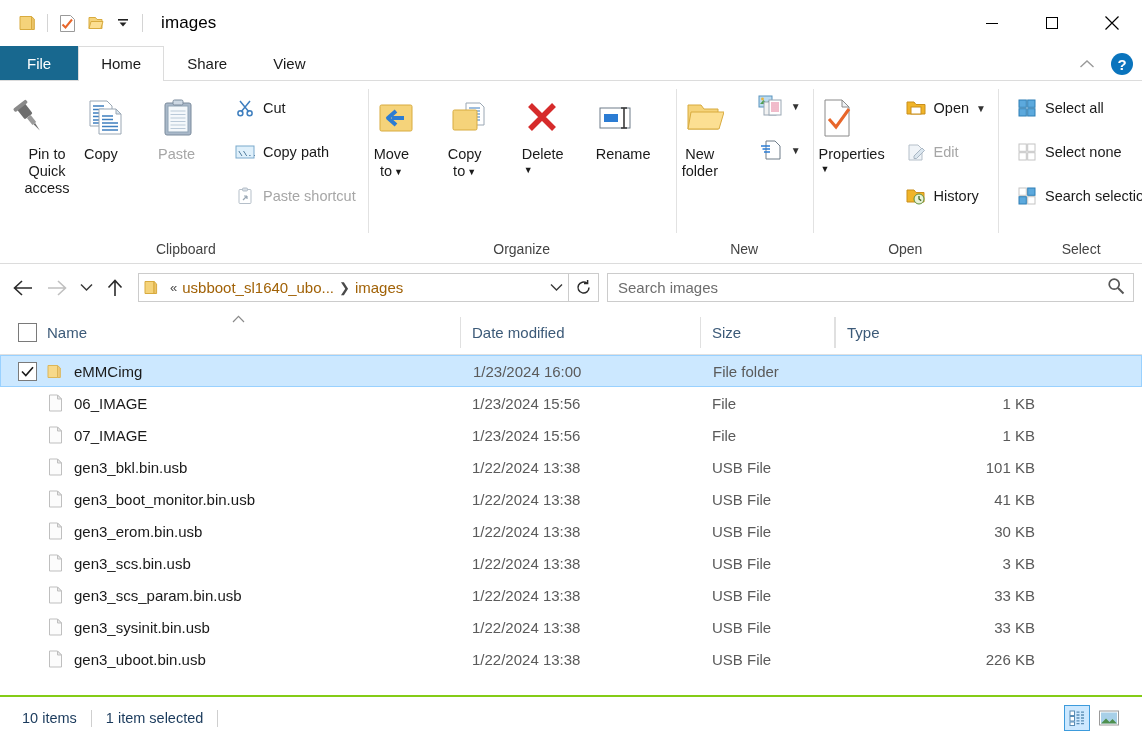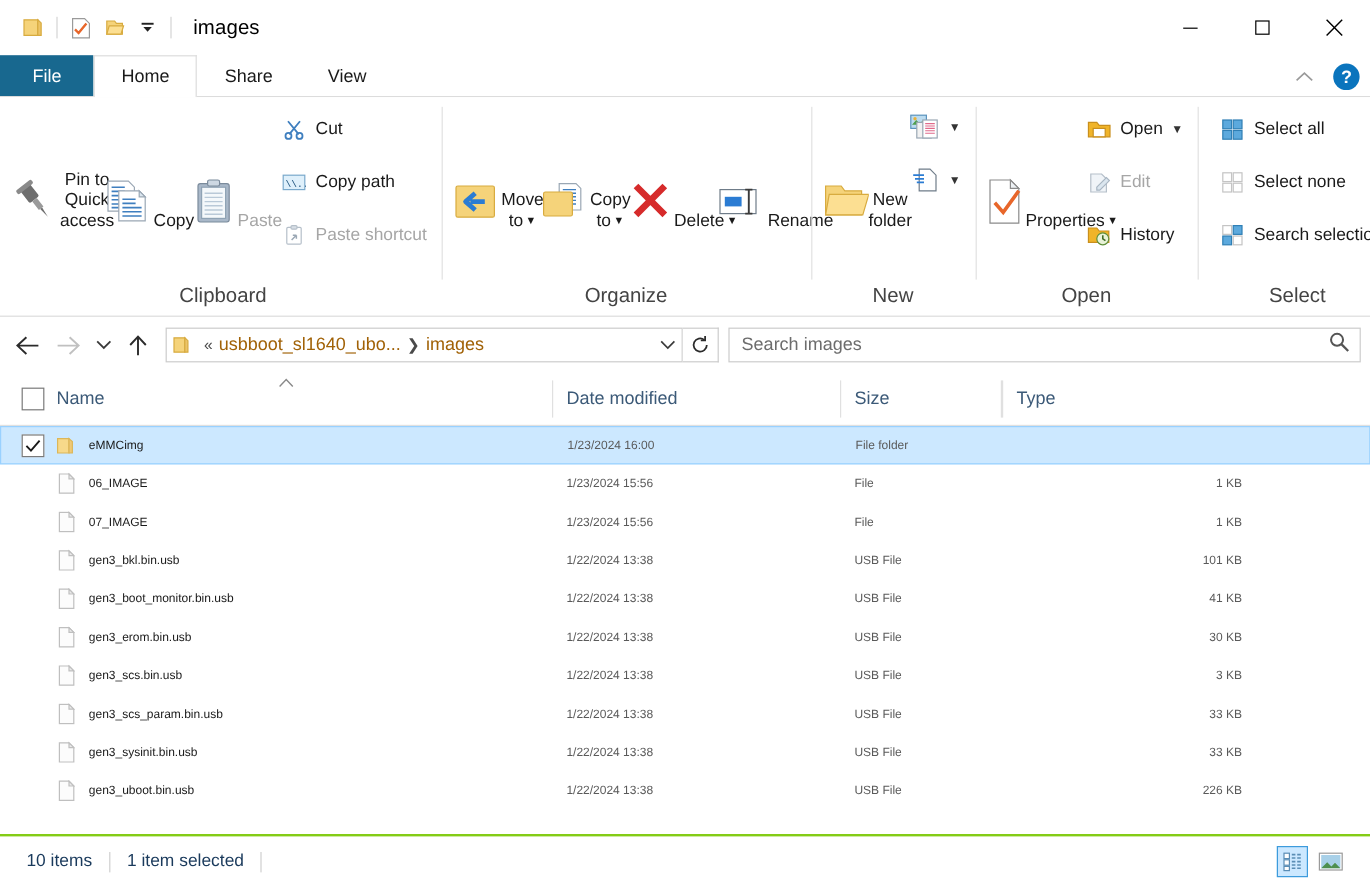--- a/index.html
+++ b/index.html
@@ -94,28 +94,28 @@
     display: flex; flex-direction: column;
     position: relative;
     padding: 0 0px;
   }
   .rgroup + .rgroup::before {
     content: ""; position: absolute; left: 0; top: 8px; bottom: 30px;
     width: 1px; background: #e2e2e2;
   }
   .rgroup-body { flex: 1; display: flex; align-items: flex-start; padding: 8px 6px 0 6px; }
   .rgroup-label {
-    text-align: center; font-size: 17px; color: #444;
+    text-align: center; font-size: 14px; color: #444;
     padding-bottom: 6px;
   }
 
   
   .bigbtn {
     width: 74px; min-height: 104px;
-    display: flex; flex-direction: row; align-items: flex-end;
+    display: flex; flex-direction: column; align-items: flex-start;
     padding-top: 4px;
     text-align: center;
   }
   .bigbtn .ic { height: 50px; display: flex; align-items: center; justify-content: center; }
   .bigbtn .lbl { font-size: 14.5px; color: #1a1a1a; line-height: 17px; margin-top: 3px; }
   .bigbtn.dis .lbl { color: #a6a6a6; }
   .bigbtn .lbl .cart { font-size: 9px; vertical-align: middle; margin-left: 2px; }
 
   
   .smallcol { display: flex; flex-direction: column; padding-top: 4px; gap: 14px; }
@@ -188,21 +188,21 @@
   }
   .sortcaret {
     position: absolute; left: 232px; top: 2px;
     font-size: 12px; color: #888; line-height: 1;
   }
 
   
   .filelist { flex: 1 1 auto; overflow: hidden; background: #ffffff; }
   .row {
     height: 32px; display: flex; align-items: center;
-    font-size: 10px; color: #1a1a1a;
+    font-size: 15px; color: #1a1a1a;
     position: relative;
   }
   .row.selected { background: #cce8ff; border: 1px solid #99d1ff; }
   .cell-name { width: 460px; display: flex; align-items: center; padding-left: 18px; }
   .row.selected .cell-name { padding-left: 17px; }
   .cb {
     width: 19px; height: 19px; flex: 0 0 19px;
     border: 1px solid #7a7a7a; background: #ffffff;
     display: flex; align-items: center; justify-content: center;
     margin-right: 9px;

